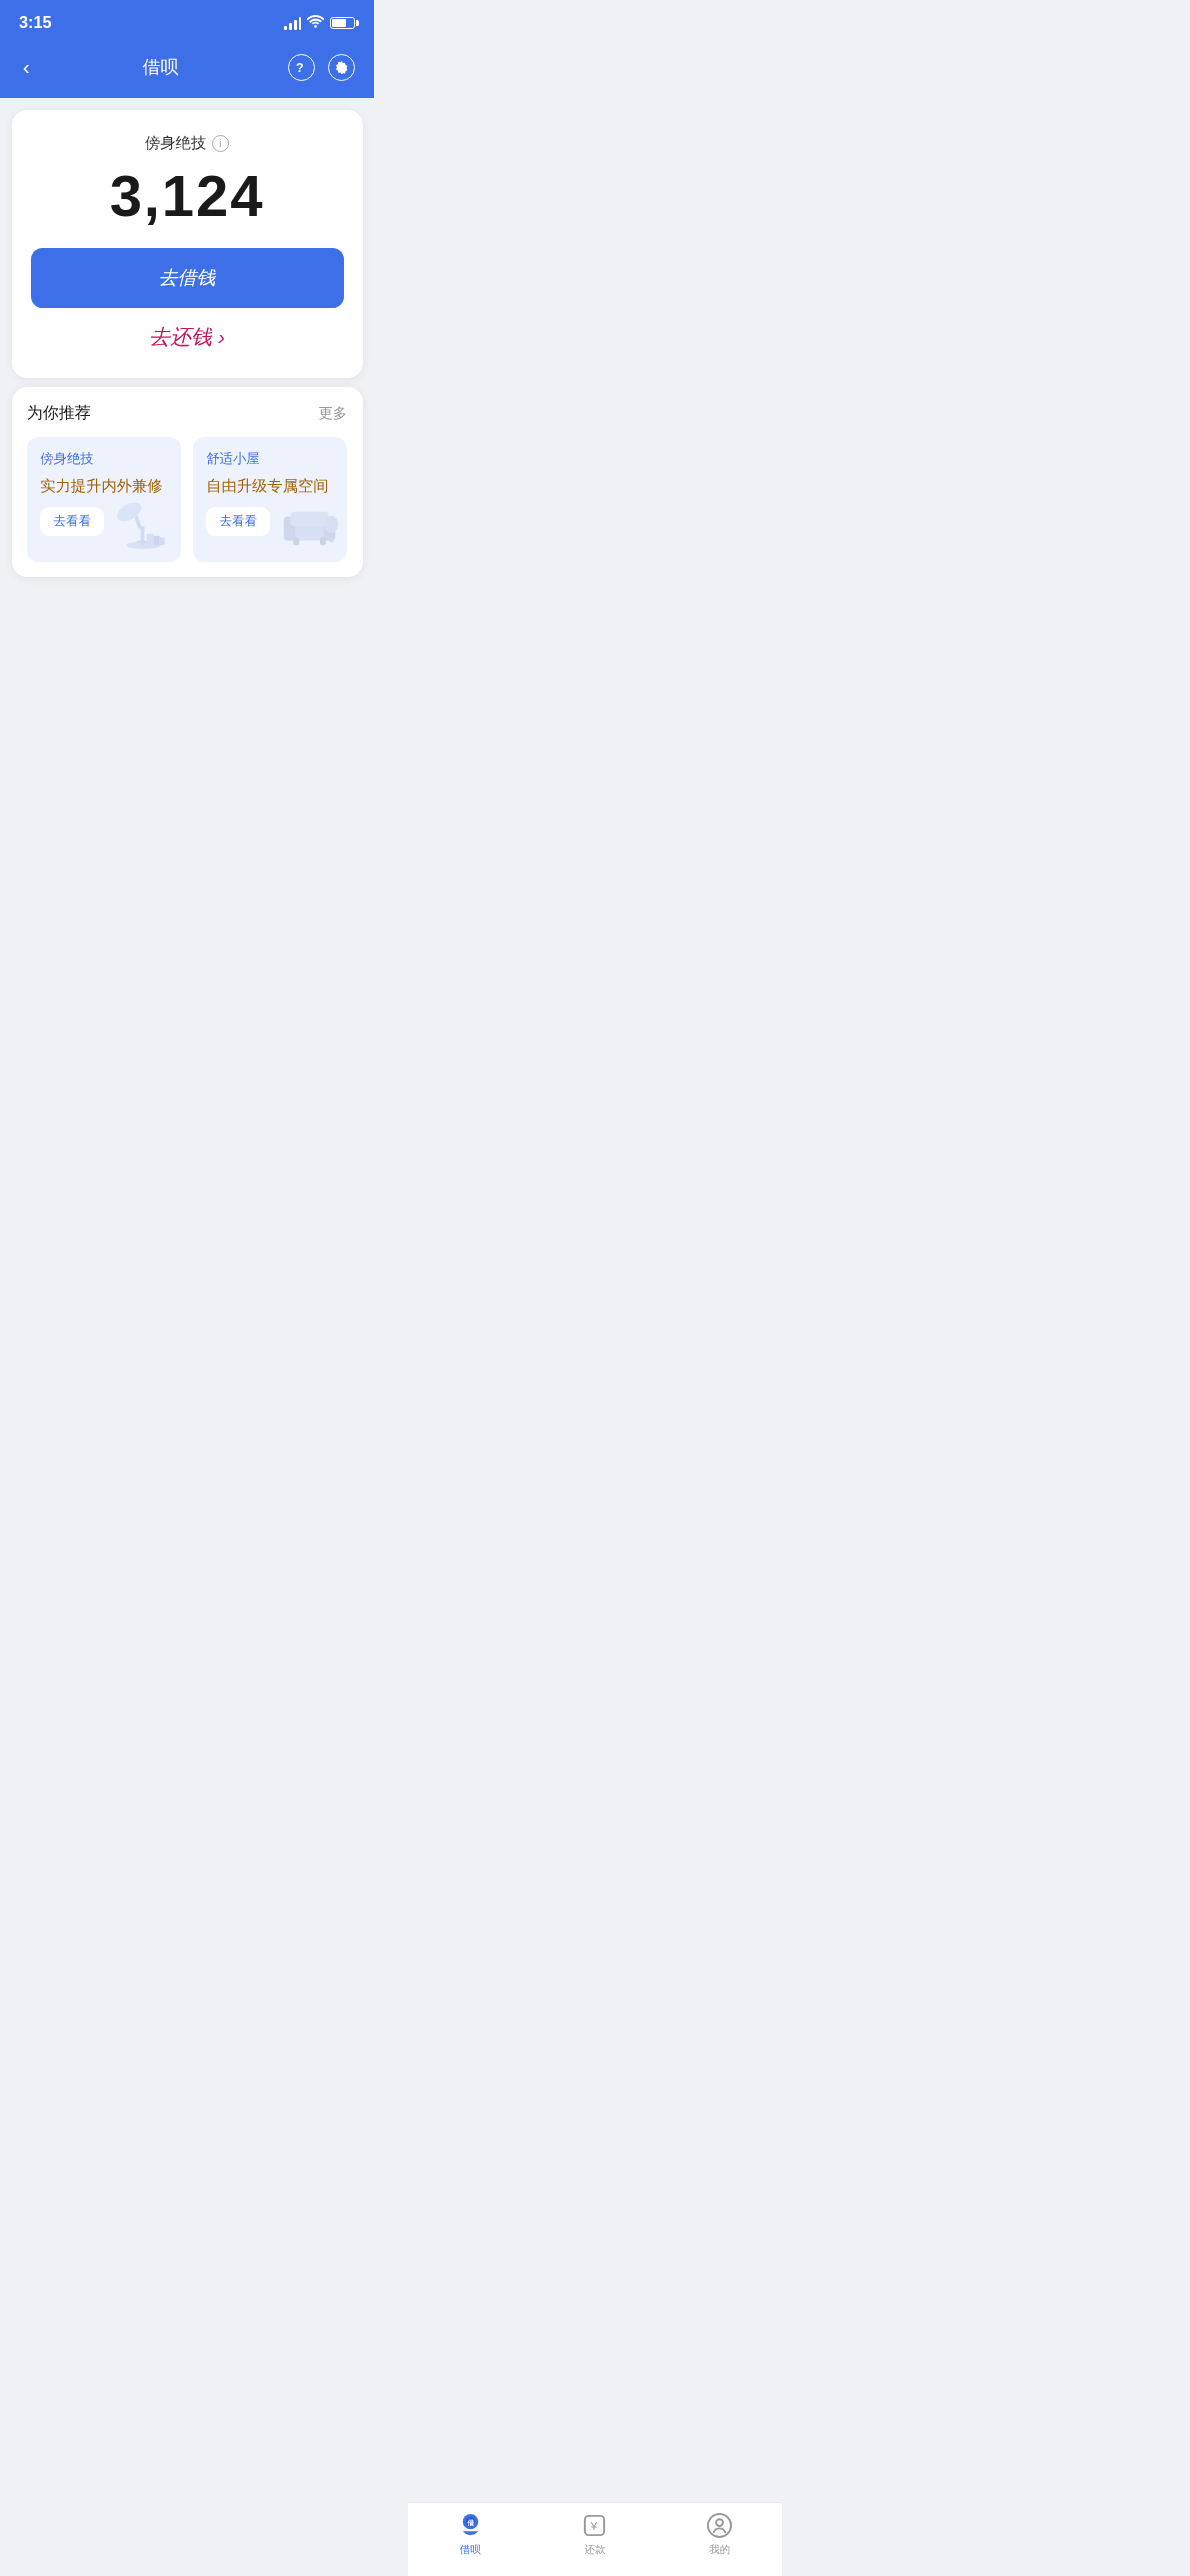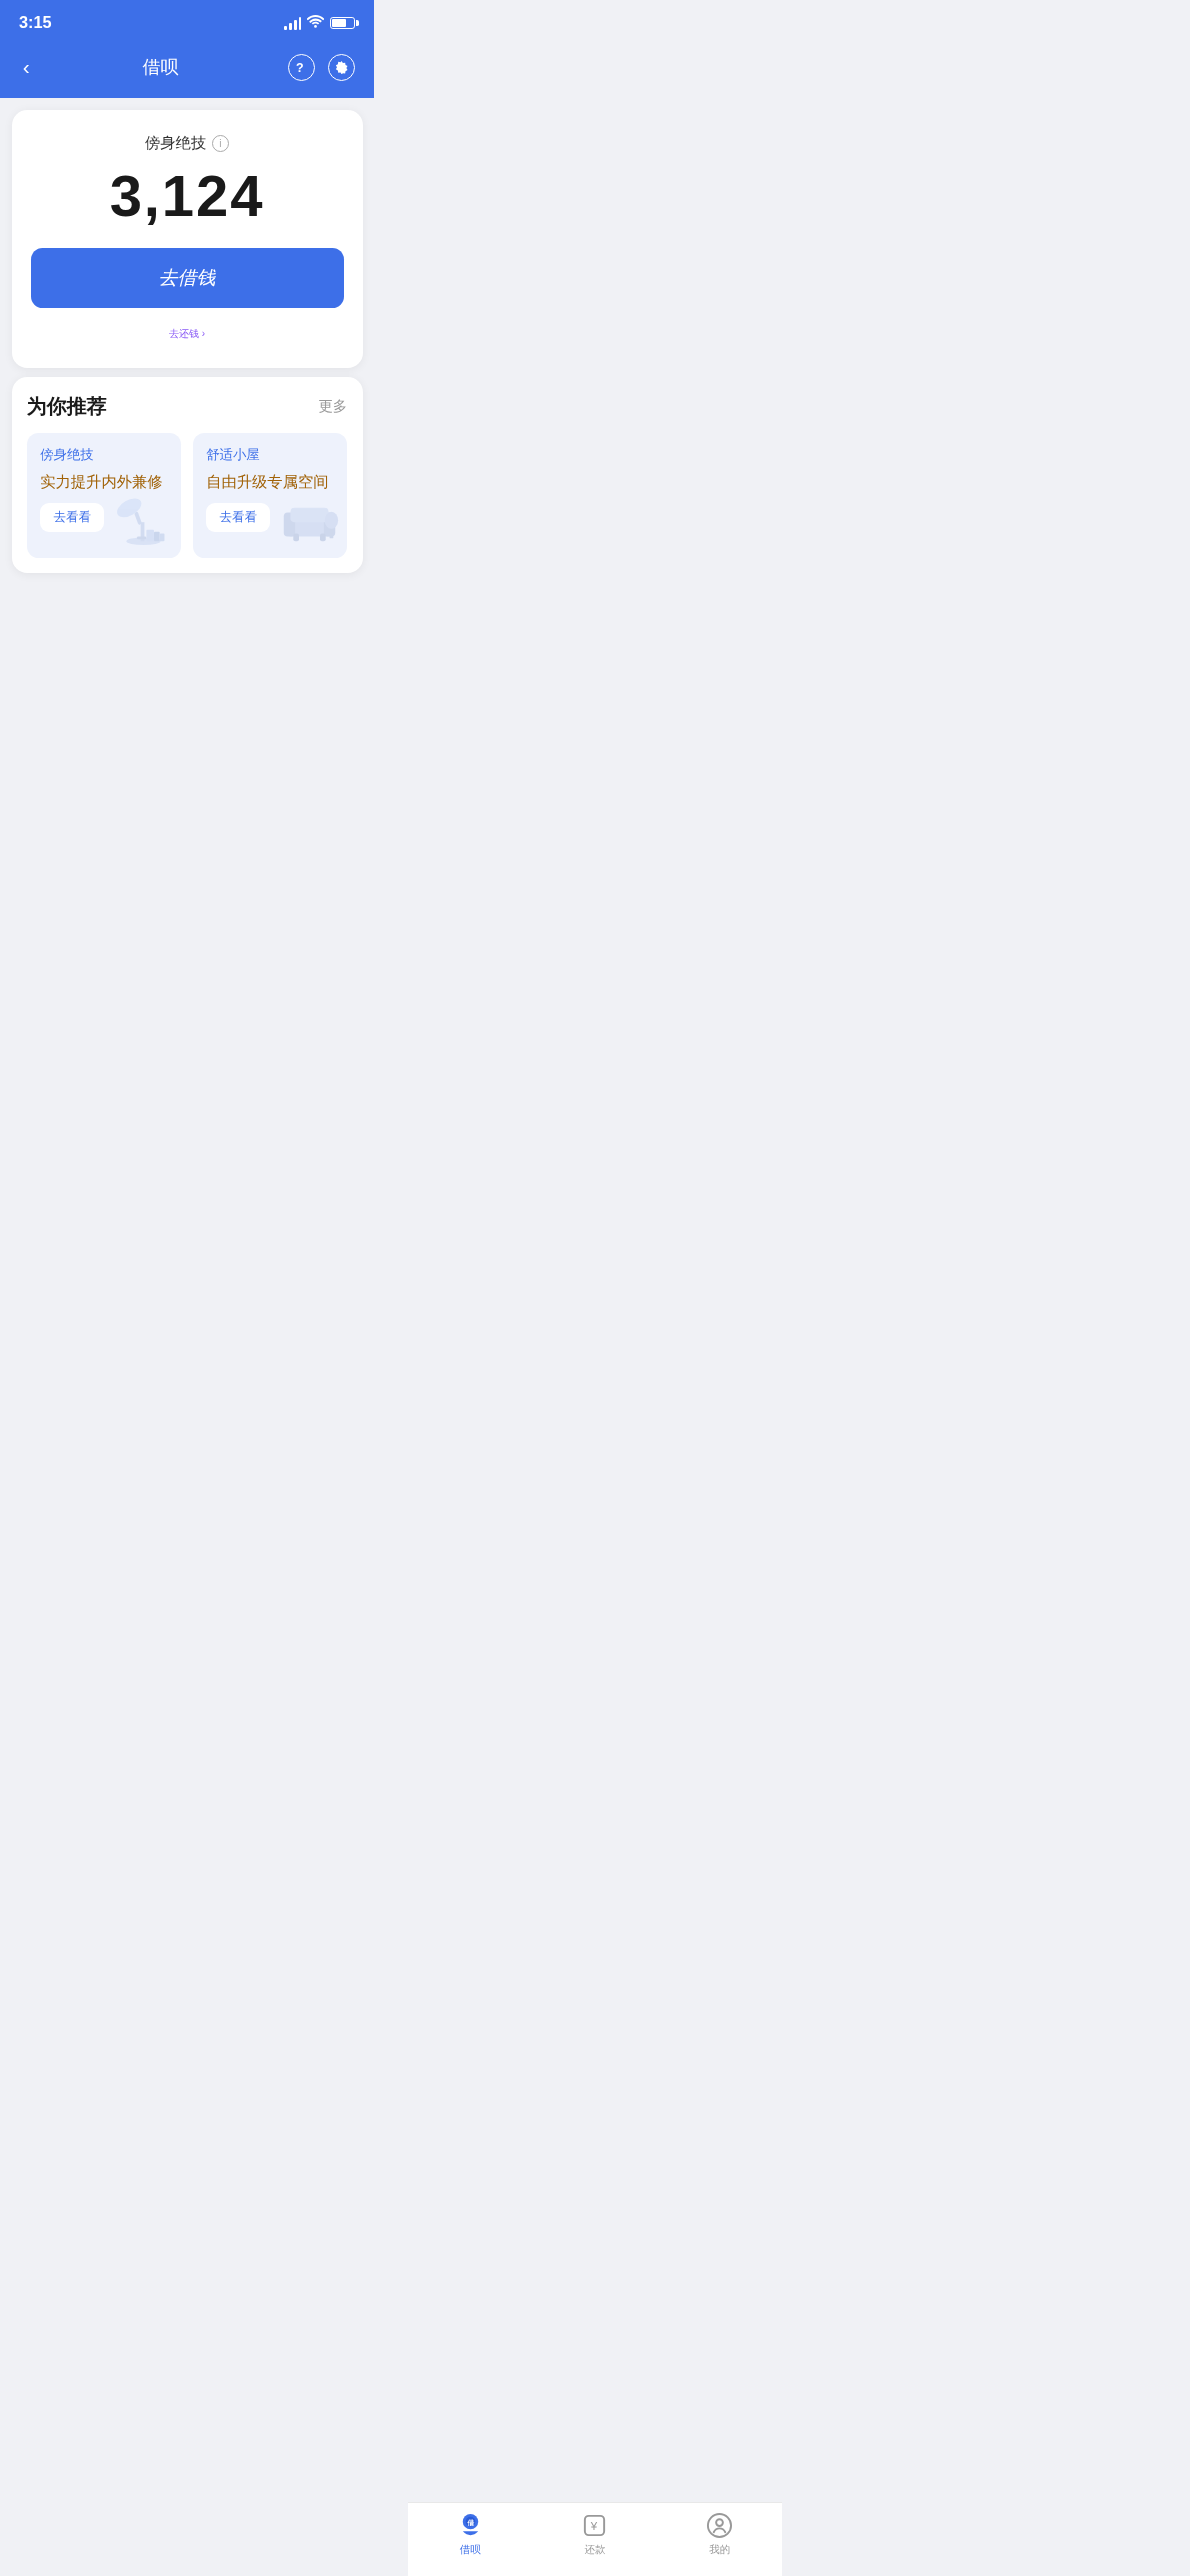--- a/index.html
+++ b/index.html
@@ -173,46 +173,47 @@
       border-radius: 11.5px;
       padding: 17px;
       font-size: 19px;
       font-weight: 500;
       cursor: pointer;
       margin-bottom: 15.3px;
       font-style: italic;
     }
 
     .repay-link {
-      color: #8b5cf6;
-      font-size: 10px;
+      color: #be185d;
+      font-size: 21px;
       cursor: pointer;
       padding-bottom: 7.7px;
       display: inline-flex;
       align-items: center;
       gap: 3.8px;
+      font-style: italic;
     }
 
     
     .recommend-section {
       background: white;
       border-radius: 15.3px;
       margin: 0 11.5px 9.6px;
       padding: 15.3px;
       box-shadow: 0 1.9px 9.6px rgba(0,0,0,0.06);
     }
     .recommend-header {
       display: flex;
       justify-content: space-between;
       align-items: center;
       margin-bottom: 13.4px;
     }
     .recommend-title {
-      font-size: 20px;
-      font-weight: 700;
+      font-size: 16px;
+      font-weight: 400;
       color: #1a1a1a;
     }
     .more-link {
       font-size: 14.4px;
       color: #999;
       cursor: pointer;
     }
 
     .recommend-cards {
       display: flex;

